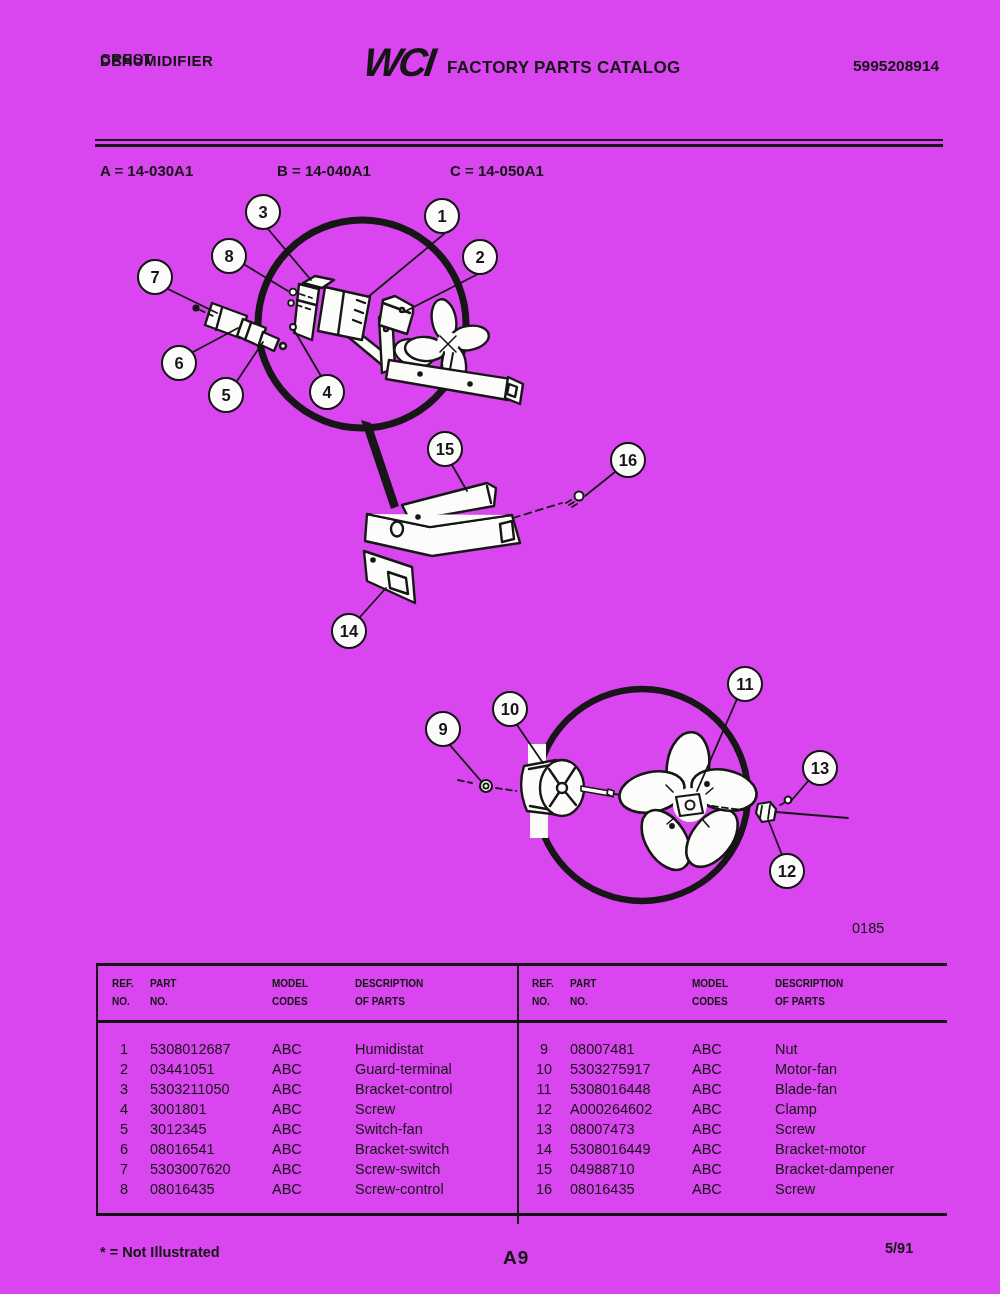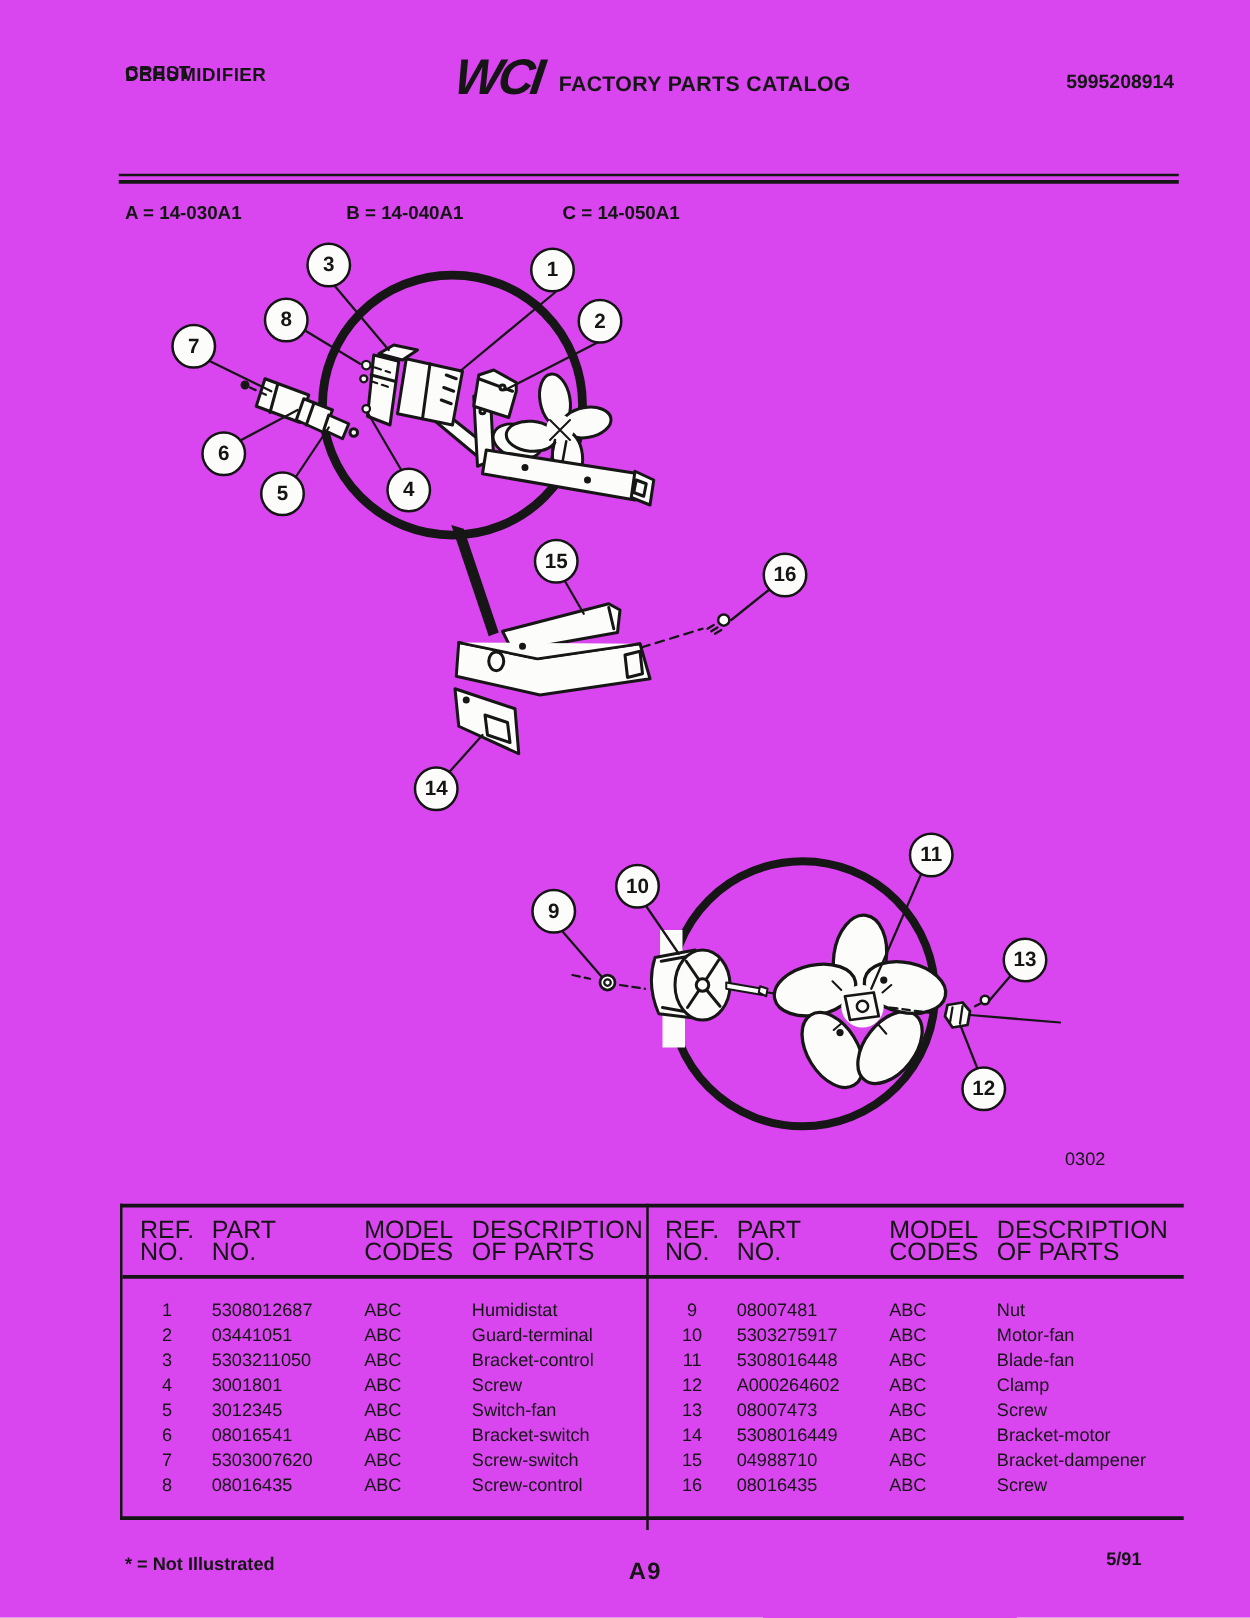--- a/index.html
+++ b/index.html
@@ -19,21 +19,21 @@
            justify-content:center;font-size:16.5px;font-weight:bold;box-sizing:border-box;}
   .fignum{font-size:14.5px;}
   .tablewrap{position:absolute;left:96px;top:963px;width:849px;height:247px;
              border-top:3px solid #141414;border-bottom:3px solid #141414;
              border-left:2px solid #141414;}
   .thead-rule{position:absolute;left:0;top:54px;width:849px;height:2.5px;background:#141414;}
   .vdivider{position:absolute;left:419px;top:-3px;width:2px;height:261px;background:#141414;}
   table{border-collapse:collapse;position:absolute;top:9px;}
   .ltable{left:14px;} .rtable{left:434px;}
   th,td{padding:0;font-weight:normal;text-align:left;vertical-align:top;}
-  th{font-size:20px;font-weight:normal;line-height:18px;padding-bottom:28px;white-space:nowrap;margin-top:44px;}
+  th{font-size:10px;font-weight:bold;line-height:18px;padding-bottom:28px;white-space:nowrap;margin-top:44px;}
   td{font-size:14.5px;height:20px;line-height:20px;white-space:nowrap;}
   .c-ref{width:24px;} td.c-ref{text-align:center;}
   .c-part{width:108px;padding-left:14px;}
   .c-codes{width:68px;padding-left:14px;}
   .c-desc{padding-left:15px;}
   .footnote{font-size:14.5px;font-weight:bold;}
   .pagenum{font-size:19px;font-weight:bold;letter-spacing:1px;}
   .datecode{font-size:14.5px;font-weight:bold;}
 </style>
 </head>
@@ -224,21 +224,21 @@
   <div class="callout" style="left:211px;top:238px;">8</div>
   <div class="callout" style="left:425px;top:711px;">9</div>
   <div class="callout" style="left:492px;top:691px;">10</div>
   <div class="callout" style="left:727px;top:666px;">11</div>
   <div class="callout" style="left:769px;top:853px;">12</div>
   <div class="callout" style="left:802px;top:750px;">13</div>
   <div class="callout" style="left:331px;top:613px;">14</div>
   <div class="callout" style="left:427px;top:431px;">15</div>
   <div class="callout" style="left:610px;top:442px;">16</div>
 
-  <div class="abs fignum" style="left:852px;top:920px;">0302</div>
+  <div class="abs fignum" style="left:852px;top:920px;">0185</div>
 
   <div class="tablewrap">
     <div class="thead-rule"></div>
     <div class="vdivider"></div>
 
     <table class="ltable">
       <thead>
         <tr>
           <th class="c-ref">
               <div>REF.</div>

